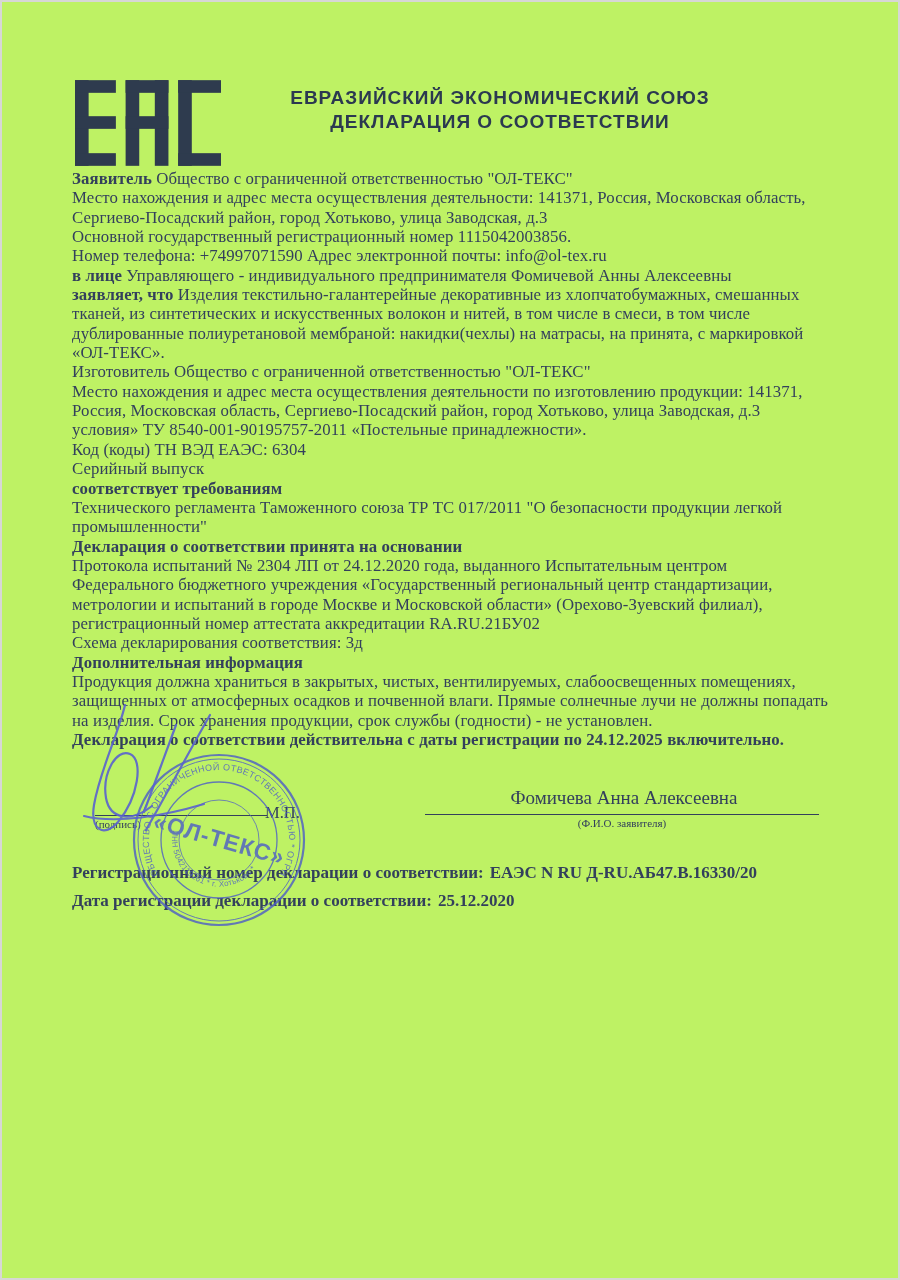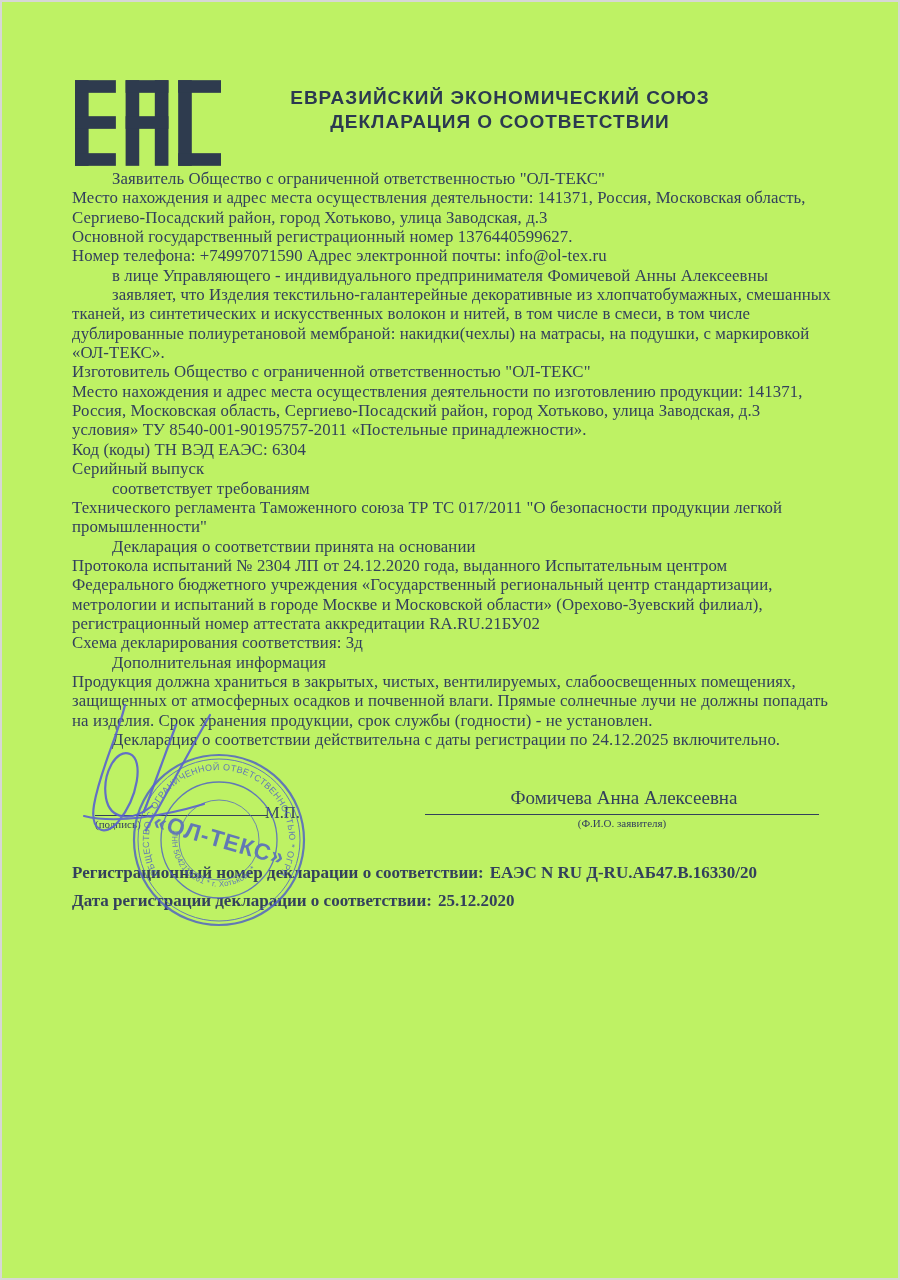--- a/index.html
+++ b/index.html
@@ -14,21 +14,21 @@
     position:absolute; left:230px; top:86px; width:540px; text-align:center;
     font-family:"Liberation Sans", sans-serif; font-weight:bold;
     font-size:19px; line-height:24px; letter-spacing:1px; color:#2b3950;
   }
   
   .body-text {
     position:absolute; left:72px; top:169px; width:800px;
     font-size:16.8px; line-height:19.35px; letter-spacing:0.1px;
   }
   .line { white-space:nowrap; }
-  .b { font-weight:normal;margin-left:40px; }
+  .b { font-weight:bold; }
   
   .sig-line {
     position:absolute; left:95px; top:815px; width:172px;
     border-top:1.6px solid #33405c;
   }
   .sig-caption {
     position:absolute; left:95px; top:818px; width:172px; text-align:left;
     font-size:11px; color:#33405c;
   }
   .mp { position:absolute; left:265px; top:803px; font-size:16.5px; }
@@ -67,26 +67,26 @@
 
   <div class="title">
     <div>ЕВРАЗИЙСКИЙ ЭКОНОМИЧЕСКИЙ СОЮЗ</div>
     <div>ДЕКЛАРАЦИЯ О СООТВЕТСТВИИ</div>
   </div>
 
   <div class="body-text">
       <div class="line"><span class="b">Заявитель </span><span>Общество с ограниченной ответственностью "ОЛ-ТЕКС"</span></div>
       <div class="line"><span>Место нахождения и адрес места осуществления деятельности: 141371, Россия, Московская область,</span></div>
       <div class="line"><span>Сергиево-Посадский район, город Хотьково, улица Заводская, д.3</span></div>
-      <div class="line"><span>Основной государственный регистрационный номер 1376440599627.</span></div>
+      <div class="line"><span>Основной государственный регистрационный номер 1115042003856.</span></div>
       <div class="line"><span>Номер телефона: +74997071590 Адрес электронной почты: info@ol-tex.ru</span></div>
       <div class="line"><span class="b">в лице </span><span>Управляющего - индивидуального предпринимателя Фомичевой Анны Алексеевны</span></div>
       <div class="line"><span class="b">заявляет, что </span><span>Изделия текстильно-галантерейные декоративные из хлопчатобумажных, смешанных</span></div>
       <div class="line"><span>тканей, из синтетических и искусственных волокон и нитей, в том числе в смеси, в том числе</span></div>
-      <div class="line"><span>дублированные полиуретановой мембраной: накидки(чехлы) на матрасы, на подушки, с маркировкой</span></div>
+      <div class="line"><span>дублированные полиуретановой мембраной: накидки(чехлы) на матрасы, на принята, с маркировкой</span></div>
       <div class="line"><span>«ОЛ-ТЕКС».</span></div>
       <div class="line"><span>Изготовитель Общество с ограниченной ответственностью "ОЛ-ТЕКС"</span></div>
       <div class="line"><span>Место нахождения и адрес места осуществления деятельности по изготовлению продукции: 141371,</span></div>
       <div class="line"><span>Россия, Московская область, Сергиево-Посадский район, город Хотьково, улица Заводская, д.3</span></div>
       <div class="line"><span>условия» ТУ 8540-001-90195757-2011 «Постельные принадлежности».</span></div>
       <div class="line"><span>Код (коды) ТН ВЭД ЕАЭС: 6304</span></div>
       <div class="line"><span>Серийный выпуск</span></div>
       <div class="line"><span class="b">соответствует требованиям</span></div>
       <div class="line"><span>Технического регламента Таможенного союза ТР ТС 017/2011 "О безопасности продукции легкой</span></div>
       <div class="line"><span>промышленности"</span></div>

